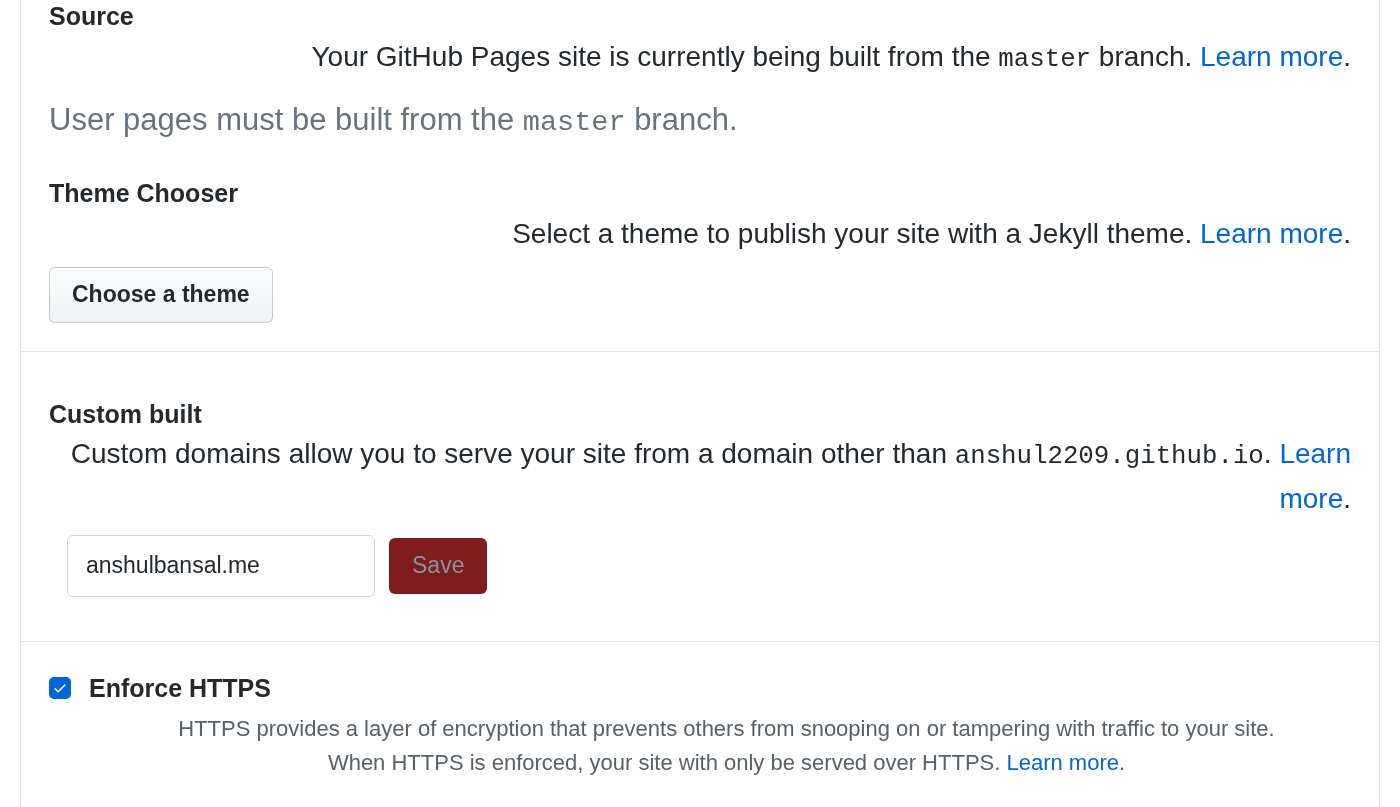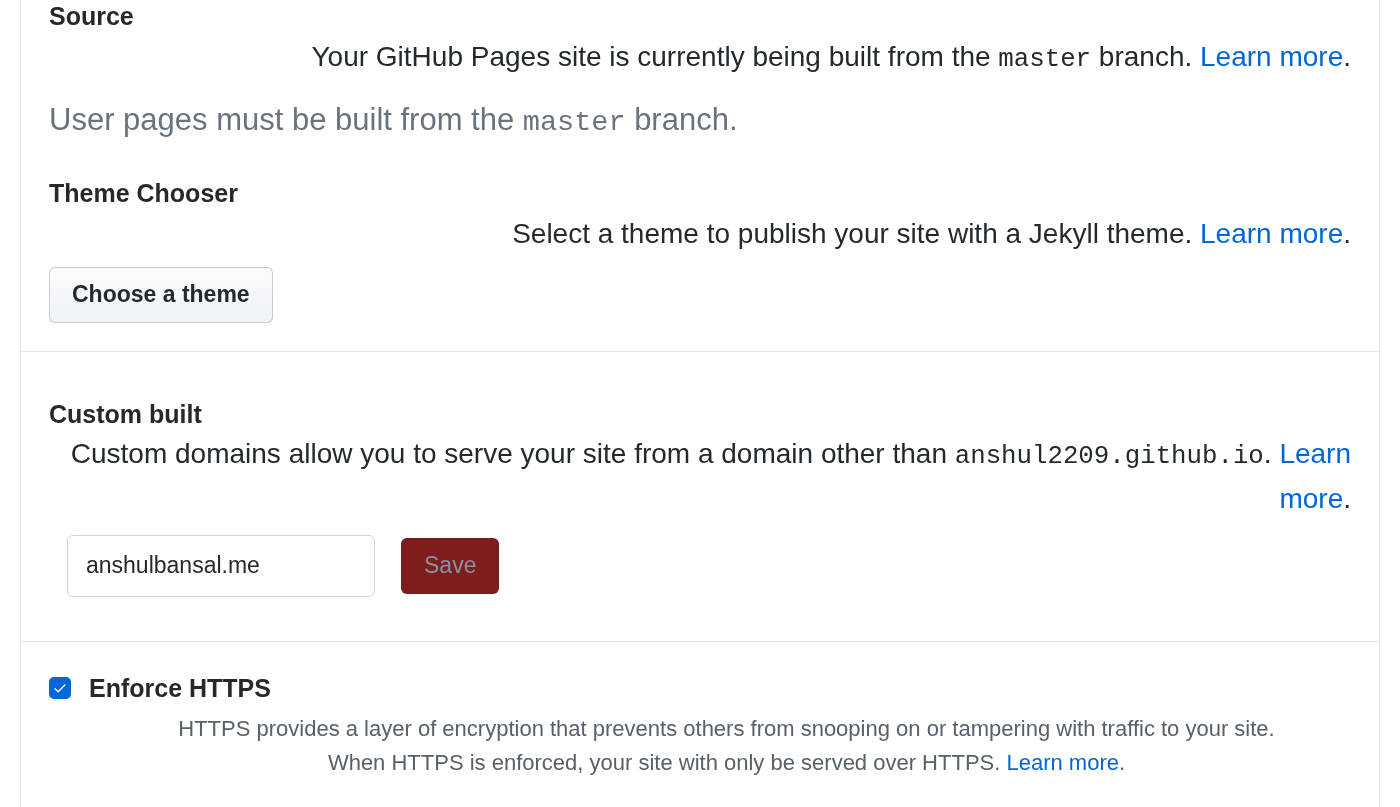--- a/index.html
+++ b/index.html
@@ -82,21 +82,21 @@
       padding: 8px 18px;
       font-size: 23px;
       color: #24292e;
       background: #fff;
       border: 1px solid #d1d5da;
       border-radius: 6px;
       line-height: 1.4;
     }
     .domain-row {
       display: flex;
-      gap: 26px;
+      gap: 14px;
       align-items: center;
       margin-top: 14px;
       padding-left: 18px;
     }
     .checkbox-row {
       display: flex;
       align-items: flex-start;
       gap: 18px;
     }
     .checkbox {

